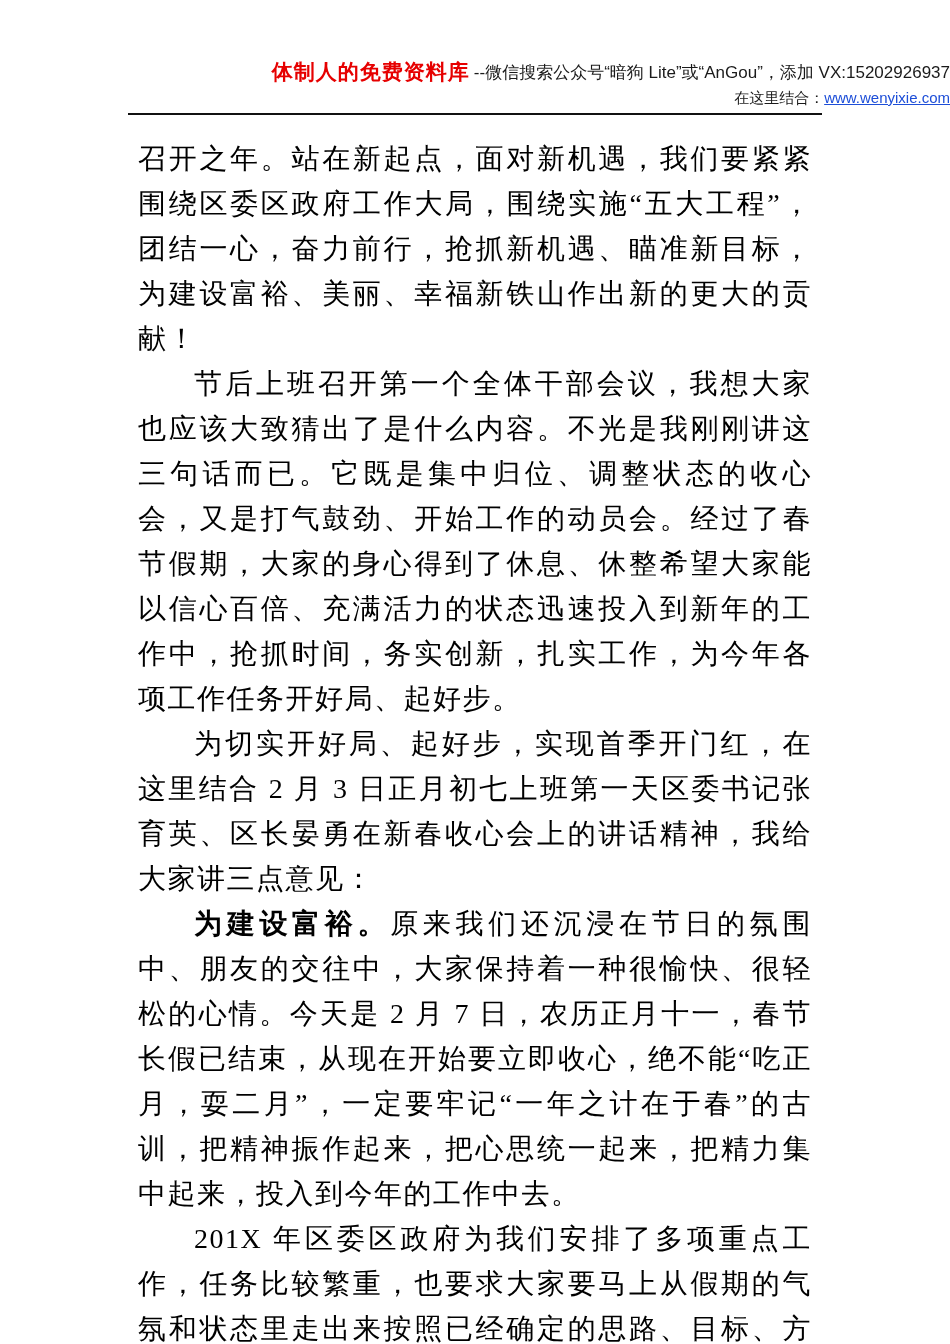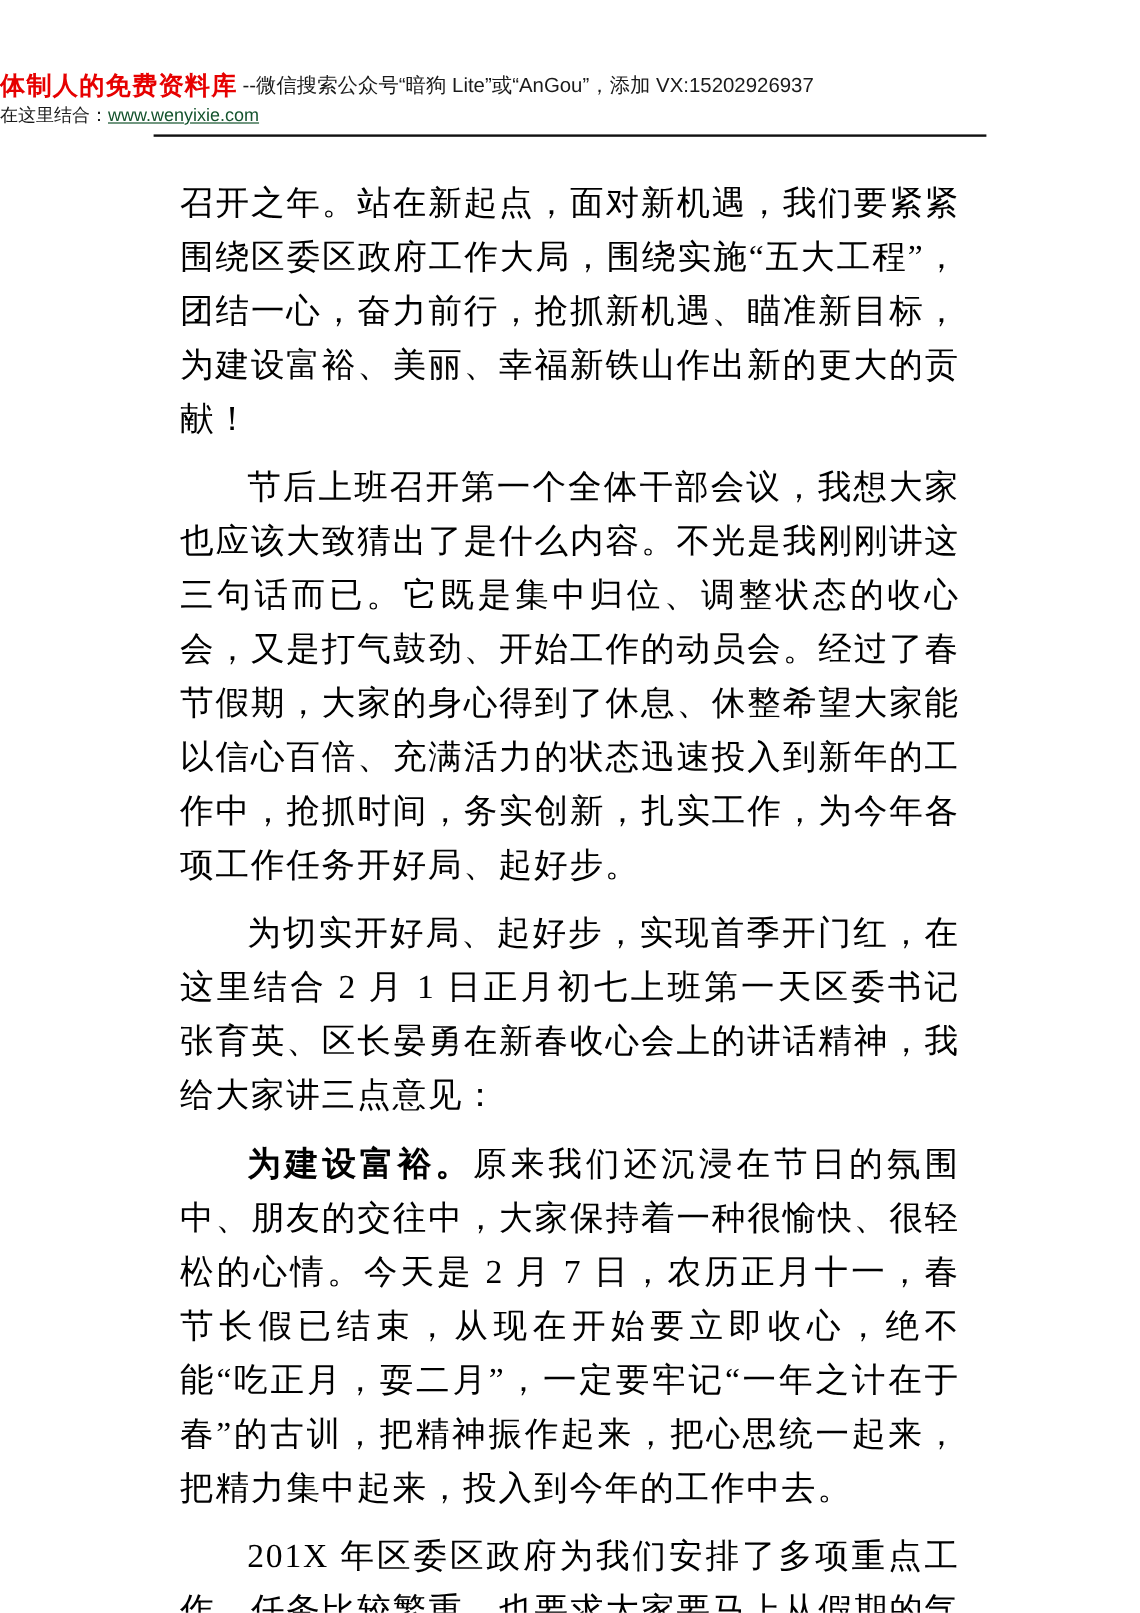--- a/index.html
+++ b/index.html
@@ -15,21 +15,21 @@
     overflow: hidden;
   }
   .page {
     width: 950px;
     height: 1344px;
     background: #ffffff;
   }
   
   .header {
     padding-top: 60px;
-    text-align: left;
+    text-align: right;
     font-family: "Liberation Sans", "DejaVu Sans", sans-serif;
   }
   .header-line1 {
     font-size: 17px;
     color: #1a1a1a;
     white-space: nowrap;
     line-height: 24px;
   }
   .site-title {
     color: #e60000;
@@ -42,21 +42,21 @@
     margin-left: 4px;
     font-weight: 500;
   }
   .header-line2 {
     margin-top: 3px;
     font-size: 15px;
     color: #1a1a1a;
     line-height: 20px;
   }
   .site-link {
-    color: #14532d;
+    color: #1d4ed8;
     text-decoration: underline;
   }
   .header-rule {
     width: 694px;
     margin: 5px auto 0 auto;
     border: none;
     border-top: 2px solid #111111;
     height: 0;
   }
   
@@ -64,21 +64,21 @@
     width: 674px;
     margin: 0 auto;
     padding-top: 21px;
     font-size: 28px;
     line-height: 45px;
     color: #000000;
     text-align: justify;
     letter-spacing: 1.5px;
   }
   .content p {
-    margin: 12px;
+    margin: 0;
     padding: 0;
   }
   .content p.indent {
     text-indent: 2em;
   }
   .lead {
     font-weight: bold;
   }
 </style>
 </head>
@@ -94,20 +94,20 @@
       <span>在这里结合：</span><a class="site-link" href="#">www.wenyixie.com</a>
     </div>
     <div class="header-rule"></div>
   </div>
 
   <div class="content">
     <p><strong class="lead"></strong><span>召开之年。站在新起点，面对新机遇，我们要紧紧围绕区委区政府工作大局，围绕实施“五大工程”，团结一心，奋力前行，抢抓新机遇、瞄准新目标，为建设富裕、美丽、幸福新铁山作出新的更大的贡献！</span></p>
 
     <p class="indent"><strong class="lead"></strong><span>节后上班召开第一个全体干部会议，我想大家也应该大致猜出了是什么内容。不光是我刚刚讲这三句话而已。它既是集中归位、调整状态的收心会，又是打气鼓劲、开始工作的动员会。经过了春节假期，大家的身心得到了休息、休整希望大家能以信心百倍、充满活力的状态迅速投入到新年的工作中，抢抓时间，务实创新，扎实工作，为今年各项工作任务开好局、起好步。</span></p>
 
-    <p class="indent"><strong class="lead"></strong><span>为切实开好局、起好步，实现首季开门红，在这里结合 2 月 1 日正月初七上班第一天区委书记张育英、区长晏勇在新春收心会上的讲话精神，我给大家讲三点意见：</span></p>
+    <p class="indent"><strong class="lead"></strong><span>为切实开好局、起好步，实现首季开门红，在这里结合 2 月 3 日正月初七上班第一天区委书记张育英、区长晏勇在新春收心会上的讲话精神，我给大家讲三点意见：</span></p>
 
     <p class="indent"><strong class="lead">为建设富裕。</strong><span>原来我们还沉浸在节日的氛围中、朋友的交往中，大家保持着一种很愉快、很轻松的心情。今天是 2 月 7 日，农历正月十一，春节长假已结束，从现在开始要立即收心，绝不能“吃正月，耍二月”，一定要牢记“一年之计在于春”的古训，把精神振作起来，把心思统一起来，把精力集中起来，投入到今年的工作中去。</span></p>
 
     <p class="indent"><strong class="lead"></strong><span>201X 年区委区政府为我们安排了多项重点工作，任务比较繁重，也要求大家要马上从假期的气氛和状态里走出来按照已经确定的思路、目标、方案、路径、方法、时限，立即启动各项工作。在这里，我想给大家鼓好“四股劲”：</span></p>
   </div>
 
 </div>
 
 </body></html>

